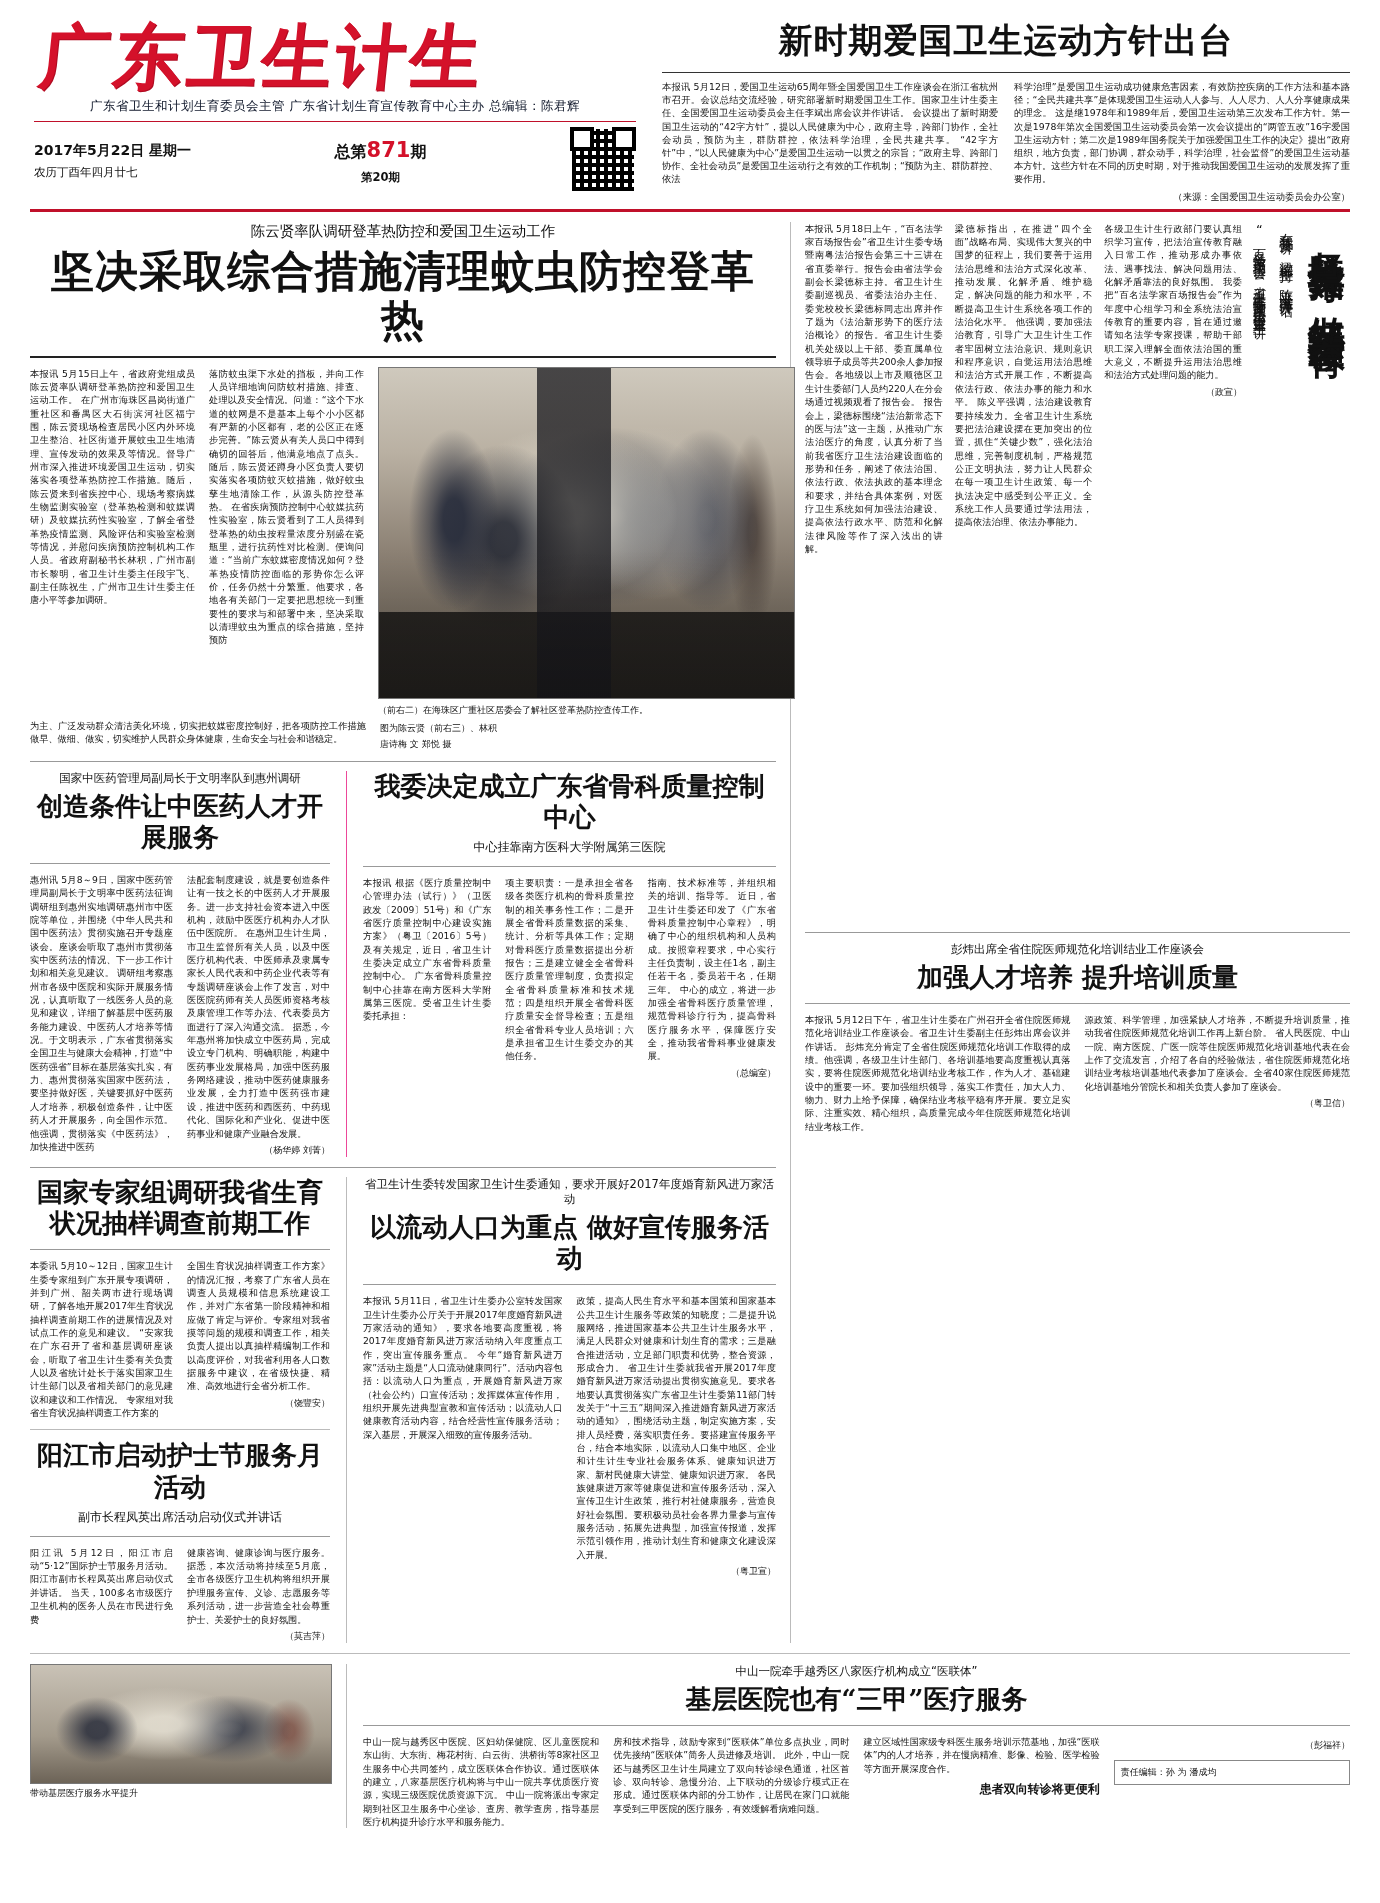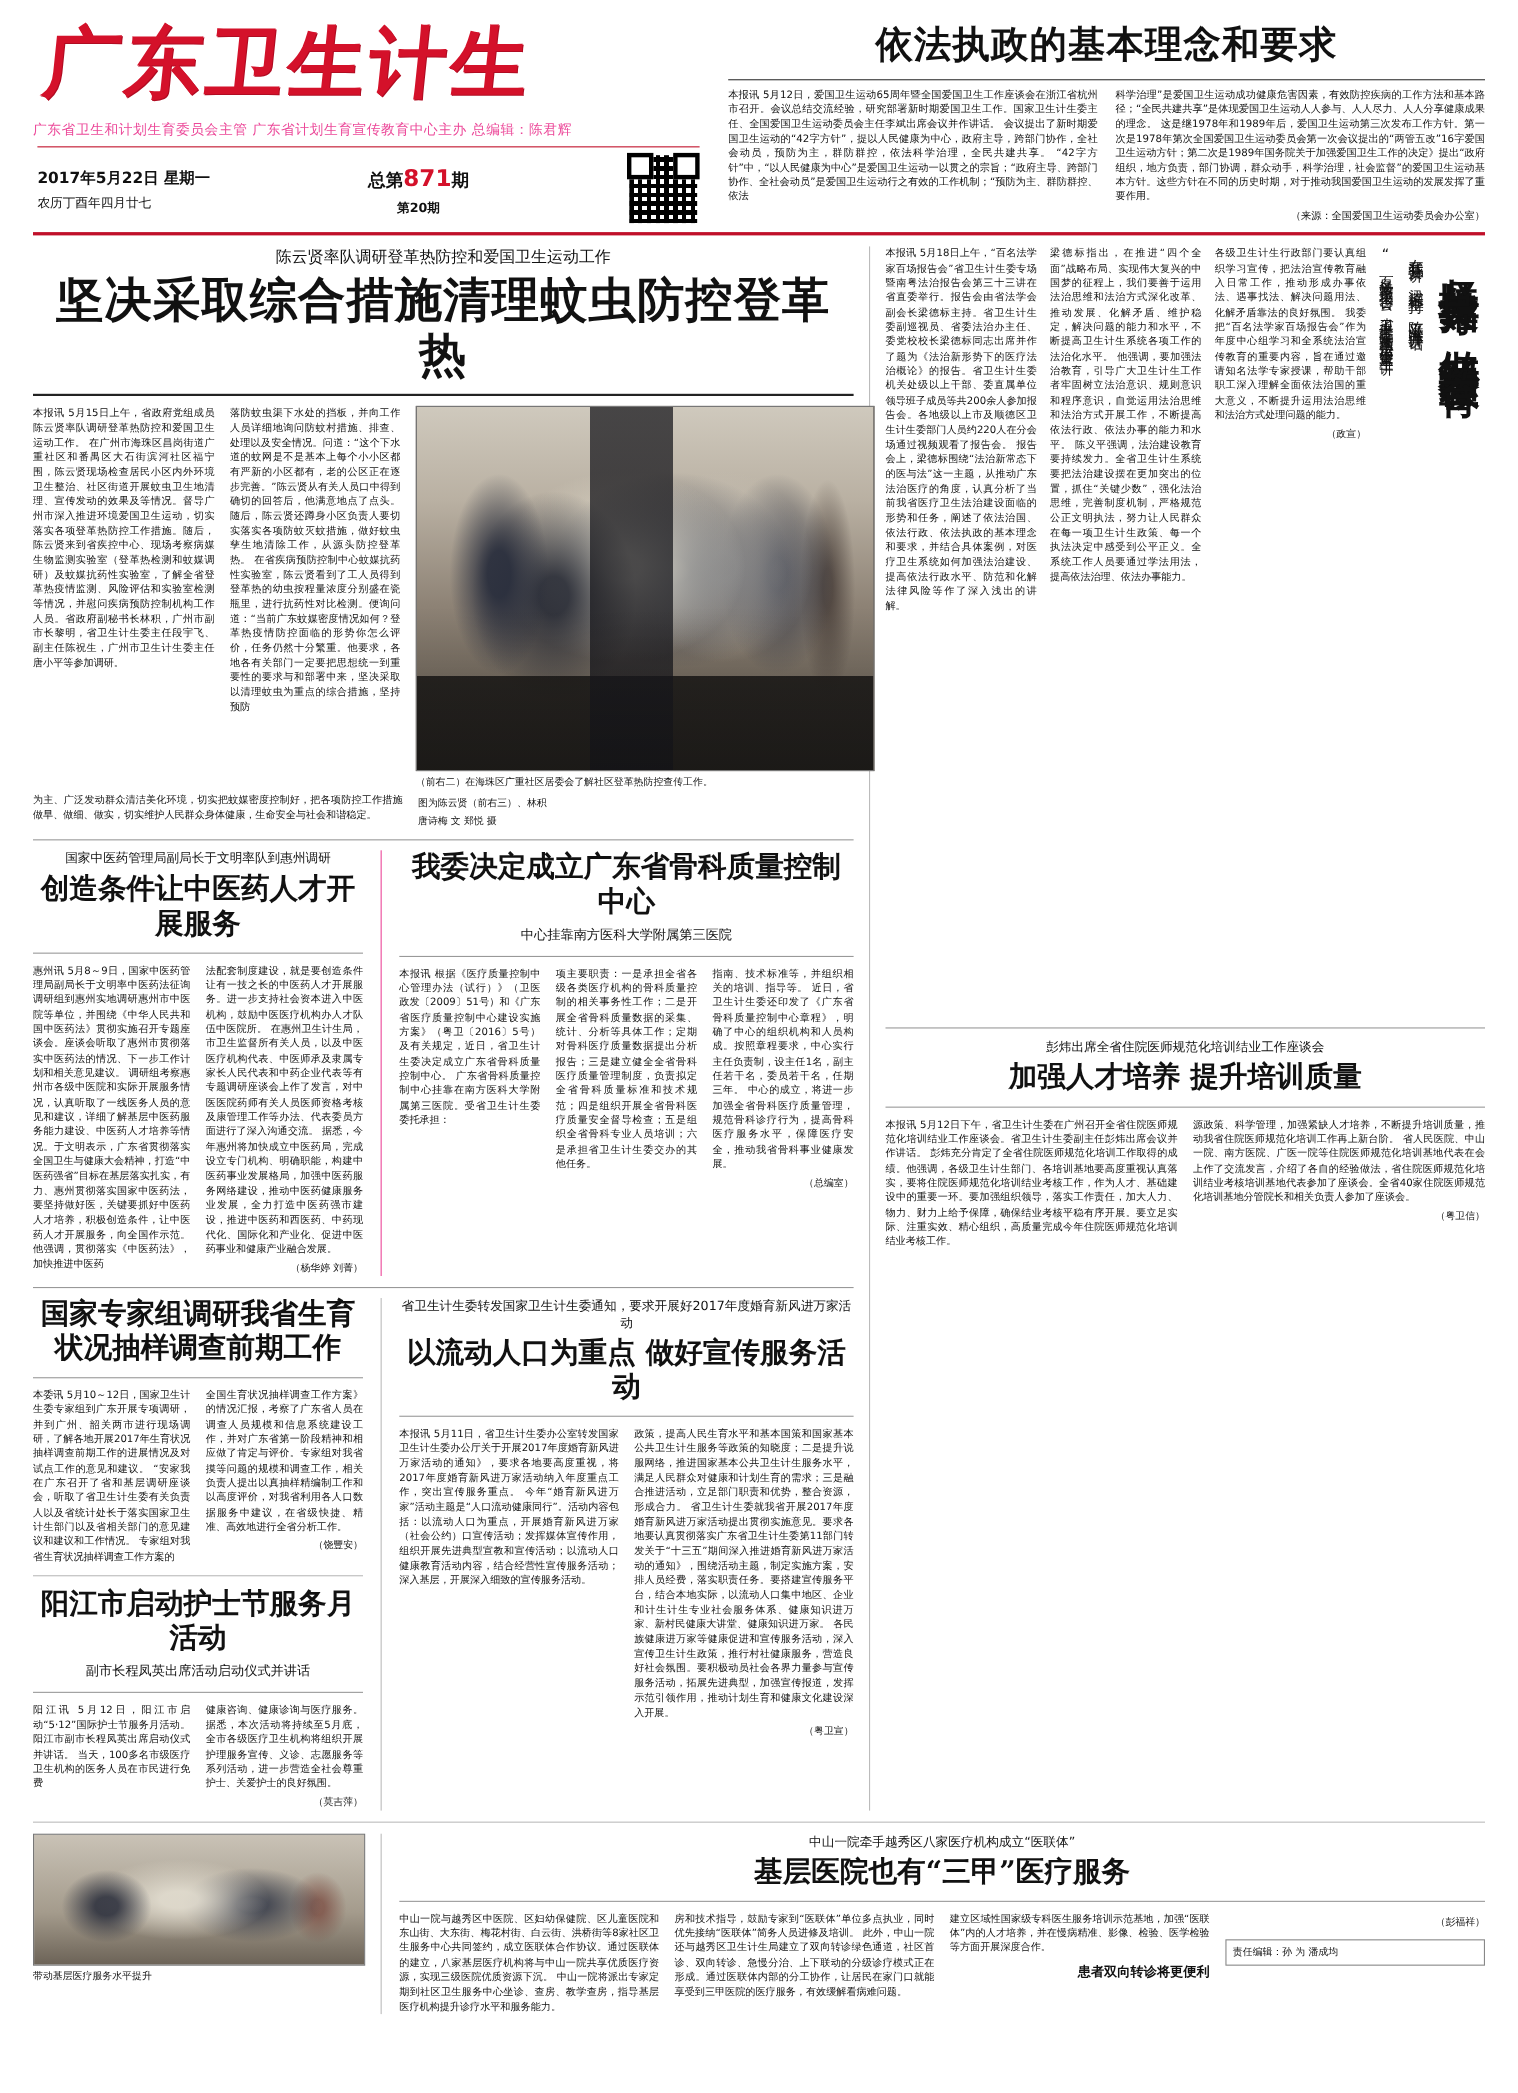--- a/index.html
+++ b/index.html
@@ -10,21 +10,21 @@
   .masthead{display:flex;align-items:flex-start;border-bottom:3px solid #c0102a;padding-bottom:6px;}
   .mh-left{width:610px;flex:0 0 610px;}
   .logo{
     font-family:"DejaVu Serif","Liberation Serif",serif;
     font-size:70px;font-weight:bold;color:#d4112a;letter-spacing:4px;
     line-height:1.12;white-space:nowrap;
     transform:skewX(-6deg);
     text-shadow:1px 1px 0 #b00c22;
     padding-left:10px;
   }
-  .mh-sub{font-size:12.5px;color:#ec4899;margin-top:14px;letter-spacing:.5px;}
+  .mh-sub{font-size:12.5px;color:#0f172a;margin-top:2px;text-align:center;letter-spacing:.5px;}
   .mh-rule{border-top:1px solid #c0102a;margin:6px 4px 5px 4px;}
   .mh-info{display:flex;align-items:center;justify-content:space-between;padding:0 4px;}
   .mh-date{font-size:14px;font-weight:bold;line-height:1.7;}
   .mh-date .small{font-size:11.5px;font-weight:normal;}
   .mh-issue{font-size:16px;font-weight:bold;text-align:center;line-height:1.7;}
   .mh-issue .num{color:#d4112a;font-size:21px;}
   .mh-issue .small{font-size:11.5px;font-weight:bold;}
   .qr{width:62px;height:62px;background:
       repeating-linear-gradient(90deg,#000 0 4px,#fff 4px 8px),
       repeating-linear-gradient(0deg,#000 0 4px,transparent 4px 8px);
@@ -99,21 +99,21 @@
           </div>
           <div class="small">第20期</div>
         </div>
         <div class="qr-wrap">
             <div class="qr"></div>
           </div>
       </div>
     </div>
 
     <div class="mh-right">
-      <div class="lead-title">依法执政的基本理念和要求</div>
+      <div class="lead-title">新时期爱国卫生运动方针出台</div>
       <div class="lead-rule"></div>
       <div class="lead-cols">
         <div>本报讯  5月12日，爱国卫生运动65周年暨全国爱国卫生工作座谈会在浙江省杭州市召开。会议总结交流经验，研究部署新时期爱国卫生工作。国家卫生计生委主任、全国爱国卫生运动委员会主任李斌出席会议并作讲话。
 会议提出了新时期爱国卫生运动的“42字方针”，提以人民健康为中心，政府主导，跨部门协作，全社会动员，预防为主，群防群控，依法科学治理，全民共建共享。
 “42字方针”中，“以人民健康为中心”是爱国卫生运动一以贯之的宗旨；“政府主导、跨部门协作、全社会动员”是爱国卫生运动行之有效的工作机制；“预防为主、群防群控、依法</div>
         <div>
           <div>科学治理”是爱国卫生运动成功健康危害因素，有效防控疾病的工作方法和基本路径；“全民共建共享”是体现爱国卫生运动人人参与、人人尽力、人人分享健康成果的理念。
 这是继1978年和1989年后，爱国卫生运动第三次发布工作方针。第一次是1978年第次全国爱国卫生运动委员会第一次会议提出的“两管五改”16字爱国卫生运动方针；第二次是1989年国务院关于加强爱国卫生工作的决定》提出“政府组织，地方负责，部门协调，群众动手，科学治理，社会监督”的爱国卫生运动基本方针。这些方针在不同的历史时期，对于推动我国爱国卫生运动的发展发挥了重要作用。</div>
           <div class="src">（来源：全国爱国卫生运动委员会办公室）</div>
         </div>

